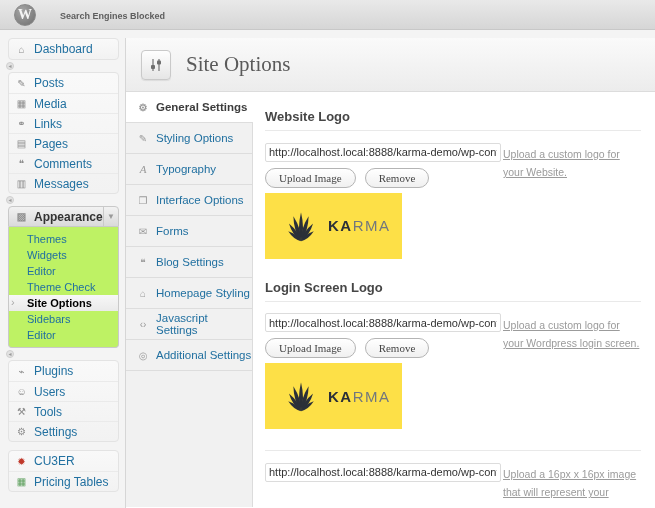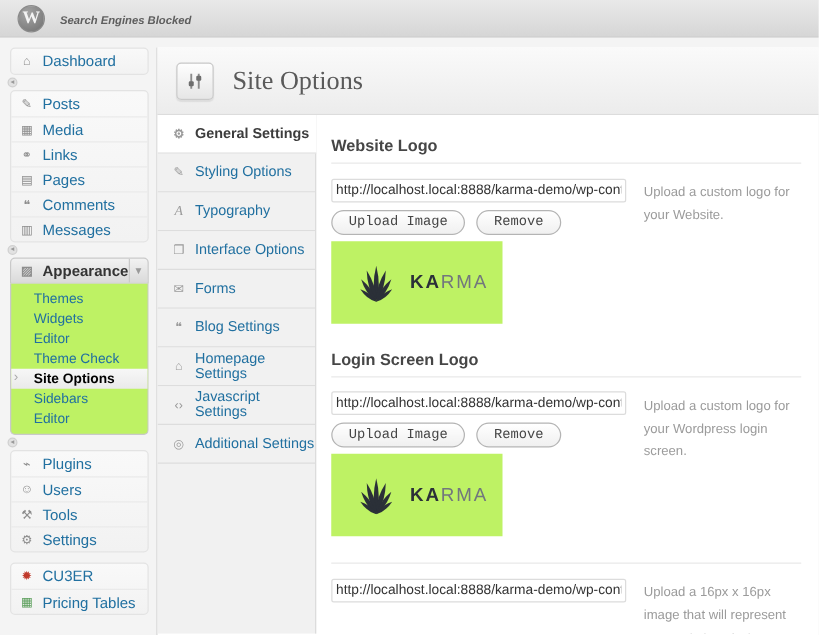--- a/index.html
+++ b/index.html
@@ -20,21 +20,21 @@
     display:flex; align-items:center; padding-left:14px;
   }
   .wp-logo {
     width:22px; height:22px; border-radius:50%;
     background: radial-gradient(circle at 35% 30%, #a5a5a5, #6f6f6f);
     border:1px solid #8a8a8a;
     color:#f4f4f4; font-family:"Liberation Serif", serif; font-size:14px; font-weight:bold;
     display:flex; align-items:center; justify-content:center; flex:none;
   }
   .site-name { font-family:"Liberation Serif", serif; font-size:18px; color:#4e4e4e; margin-left:9px; }
-  .site-sub  { font-size:9px; font-weight:bold; color:#5e5e5e; margin-left:12px; margin-top:3px;font-style:italic; }
+  .site-sub  { font-size:9px; font-weight:bold; color:#5e5e5e; margin-left:24px; margin-top:3px; }
 
   
   .sidebar { position:absolute; top:38px; left:0; width:125px; }
   .side-box {
     margin:0 6px 0 8px; border:1px solid #e3e3e3; border-radius:4px;
     background:linear-gradient(#f9f9f9,#f2f2f2); overflow:hidden;
   }
   .side-item {
     display:flex; align-items:center; height:20px; padding:0 5px;
     border-top:1px solid #eaeaea; font-size:12px; color:#2170a0; cursor:pointer;
@@ -119,31 +119,31 @@
   .url-input {
     width:236px; height:19px; border:1px solid #dcdcdc; border-radius:2px;
     background:#fff; font-size:11px; color:#333; padding:0 3px;
     font-family:"Liberation Sans", sans-serif;
   }
   .btn-row { margin-top:6px; display:flex; gap:9px; }
   .btn {
     border:1px solid #b4b4b4; border-radius:11px;
     background:linear-gradient(#fff,#f0f0f0);
     font-size:11px; color:#464646; padding:3px 13px; cursor:pointer;
-    font-family:Liberation Mono, monospace;
+    font-family:Liberation Serif, serif;
   }
   .preview {
-    margin-top:5px; width:137px; height:66px; background:#bef264;
+    margin-top:5px; width:137px; height:66px; background:#fde047;
     display:flex; align-items:center; padding-left:18px;
   }
   .karma-text { margin-left:9px; font-size:15px; letter-spacing:1.5px; color:#72777d; }
   .karma-text b { color:#2b3038; }
   .desc-col {
-    margin-left:12px; width:142px; font-size:10.5px; color:#9b9b9b;
-    line-height:1.75; padding-top:3px;
+    width:142px; font-size:10.5px; color:#9b9b9b;
+    line-height:1.75; padding-top:3px;text-decoration:underline;
   }
 </style>
 </head>
 <body>
 
 <div class="admin-header">
   <div class="wp-logo">W</div>
   <div class="site-sub">Search Engines Blocked</div>
 </div>
 
@@ -286,21 +286,21 @@
       <div class="nav-item">
         <span class="ni">✉</span>
         <span>Forms</span>
       </div>
       <div class="nav-item">
         <span class="ni">❝</span>
         <span>Blog Settings</span>
       </div>
       <div class="nav-item">
         <span class="ni">⌂</span>
-        <span>Homepage Settings</span>
+        <span>Homepage Styling</span>
       </div>
       <div class="nav-item">
         <span class="ni">‹›</span>
         <span>Javascript Settings</span>
       </div>
       <div class="nav-item">
         <span class="ni">◎</span>
         <span>Additional Settings</span>
       </div>
     </div>

